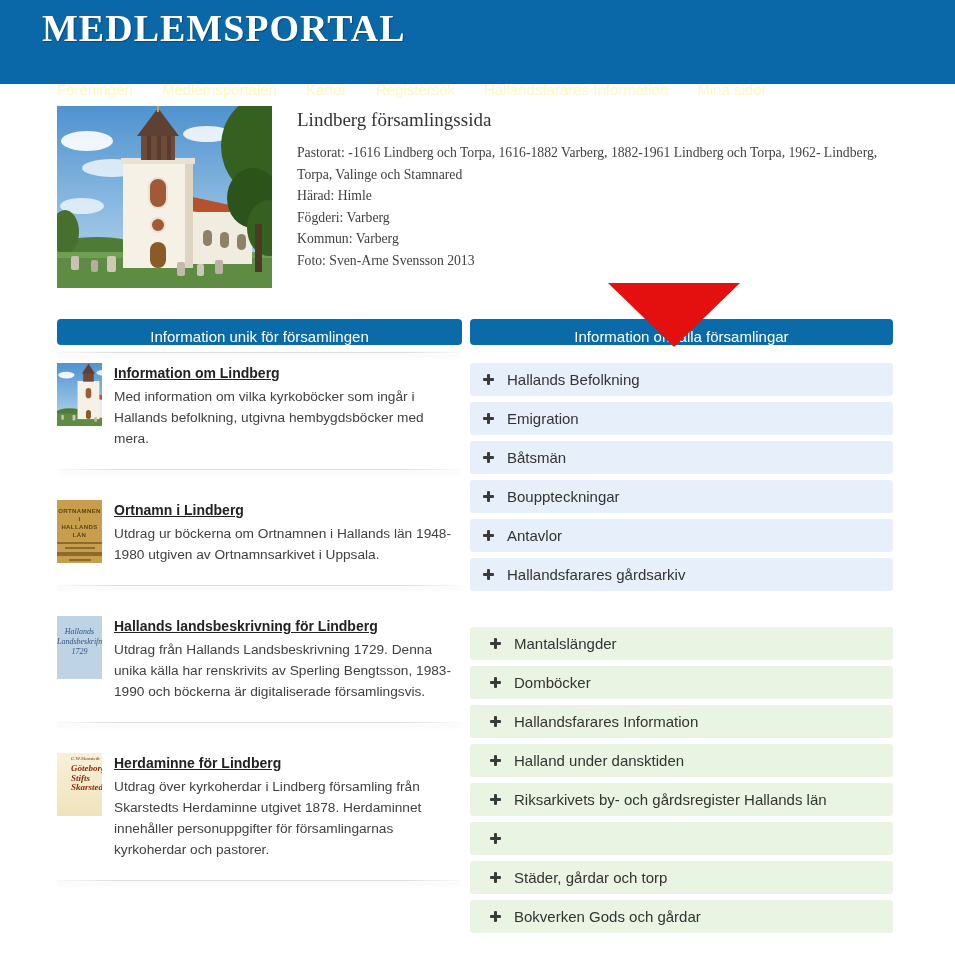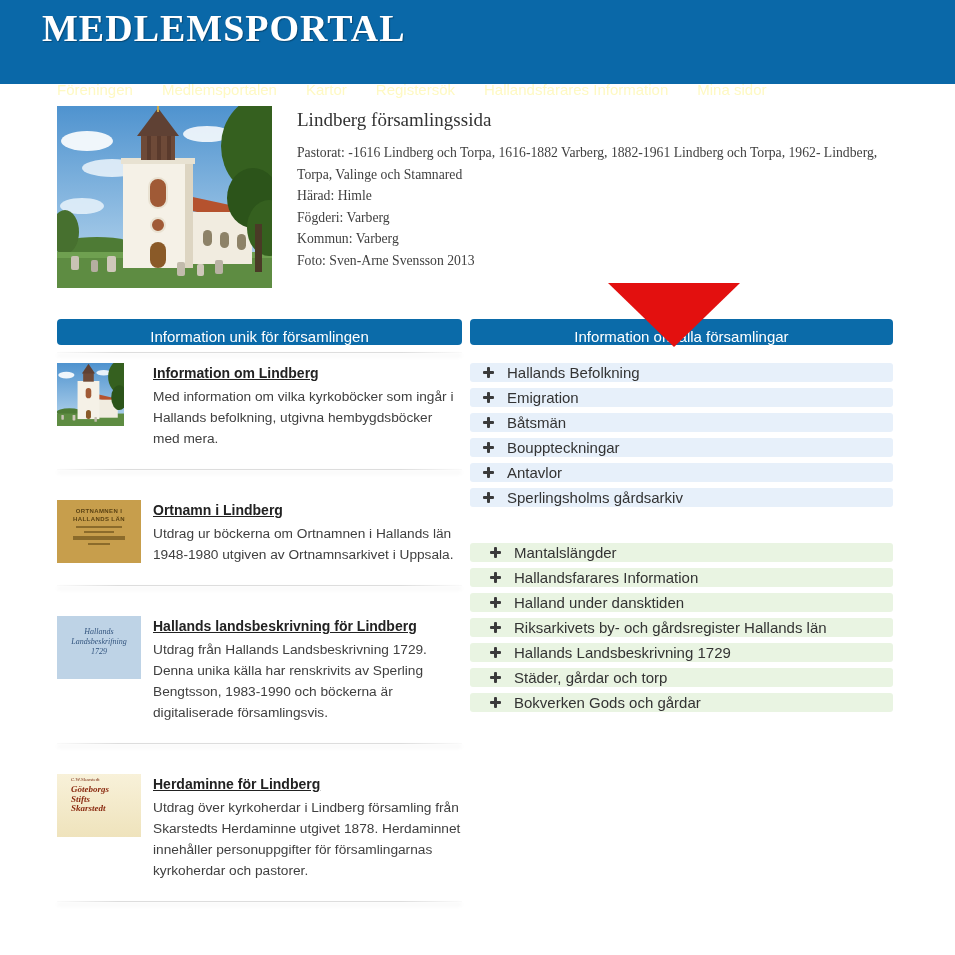--- a/index.html
+++ b/index.html
@@ -40,41 +40,41 @@
     text-align:center; font-size:15px; border-radius:4px; cursor:pointer;
   }
   .rule {
     height:1px; background:linear-gradient(to right, rgba(0,0,0,.02), #ddd 15%, #ddd 85%, rgba(0,0,0,.02));
     box-shadow:0 3px 4px rgba(0,0,0,.10);
   }
   .header-rule { margin-top:7px; }
   .divider { margin:20px 0 30px; }
   
   .left-item { display:flex; gap:12px; margin-top:10px; }
-  .thumb { width:84px; height:63px; flex:none; overflow:hidden; position:relative; }
+  .thumb { width:45px; height:63px; flex:none; overflow:hidden; position:relative; }
   .thumb svg { display:block; }
   .item-text { flex:1; font-size:13.7px; line-height:21px; color:#404040; }
   .item-title {
     display:inline-block; font-size:14px; font-weight:bold; color:#222;
     text-decoration:underline; margin-bottom:2px; cursor:pointer;
   }
   
   .cover-ortnamn { background:#C79E4C; text-align:center; padding-top:7px;
     font-size:6px; letter-spacing:.4px; color:#5a4213; font-weight:bold; line-height:8px; }
   .cover-ortnamn .bar { height:2px; background:rgba(80,55,10,.5); margin:3px auto 0; }
   .b1{width:46px;} .b2{width:30px;} .b3{width:52px; height:4px !important;} .b4{width:22px;}
   .cover-lands { background:#BED3E6; text-align:center; padding-top:11px;
     font-family:"Liberation Serif", serif; font-style:italic; color:#33557f;
     font-size:8px; line-height:10px; }
   .cover-herda { background:linear-gradient(#F8F1D9,#EFE3BC); padding:3px 14px;
     font-family:"Liberation Serif", serif; color:#8a2a10; }
   .cover-herda .tiny { font-size:5px; margin-bottom:3px; color:#7a2d12; }
   .cover-herda .goth { font-size:9px; line-height:9.5px; font-weight:bold; font-style:italic; }
   
-  .acc-row { height:19px; display:flex; align-items:center; padding:0 13px;
+  .acc-row { height:33px; display:flex; align-items:center; padding:0 13px;
     border-radius:3px; margin-bottom:6px; font-size:15px; color:#333; cursor:pointer; }
   .acc-blue { background:#E7F0FA; }
   .acc-green { background:#E9F4E2;padding-left:20px; }
   .acc-gap { height:30px; }
   .plus { position:relative; width:11px; height:11px; margin-right:13px; flex:none; }
   .plus::before { content:""; position:absolute; left:0; top:4px; width:11px; height:3px; background:#3a3a3a; border-radius:1px; }
   .plus::after  { content:""; position:absolute; left:4px; top:0; width:3px; height:11px; background:#3a3a3a; border-radius:1px; }
 </style>
 </head>
 <body>
@@ -251,44 +251,47 @@
       <div class="acc-row acc-blue">
         <span class="plus"></span>
         <span>Bouppteckningar</span>
       </div>
       <div class="acc-row acc-blue">
         <span class="plus"></span>
         <span>Antavlor</span>
       </div>
       <div class="acc-row acc-blue">
         <span class="plus"></span>
-        <span>Sperlingsholms gårdsarkiv</span>
+        <span>Hallandsfarares gårdsarkiv</span>
       </div>
 
       <div class="acc-gap"></div>
 
       <div class="acc-row acc-green">
         <span class="plus"></span>
         <span>Mantalslängder</span>
       </div>
       <div class="acc-row acc-green">
         <span class="plus"></span>
+        <span>Domböcker</span>
+      </div>
+      <div class="acc-row acc-green">
+        <span class="plus"></span>
         <span>Hallandsfarares Information</span>
       </div>
       <div class="acc-row acc-green">
         <span class="plus"></span>
         <span>Halland under dansktiden</span>
       </div>
       <div class="acc-row acc-green">
         <span class="plus"></span>
         <span>Riksarkivets by- och gårdsregister Hallands län</span>
       </div>
       <div class="acc-row acc-green">
         <span class="plus"></span>
-        <span>Hallands Landsbeskrivning 1729</span>
       </div>
       <div class="acc-row acc-green">
         <span class="plus"></span>
         <span>Städer, gårdar och torp</span>
       </div>
       <div class="acc-row acc-green">
         <span class="plus"></span>
         <span>Bokverken Gods och gårdar</span>
       </div>
     </div>

